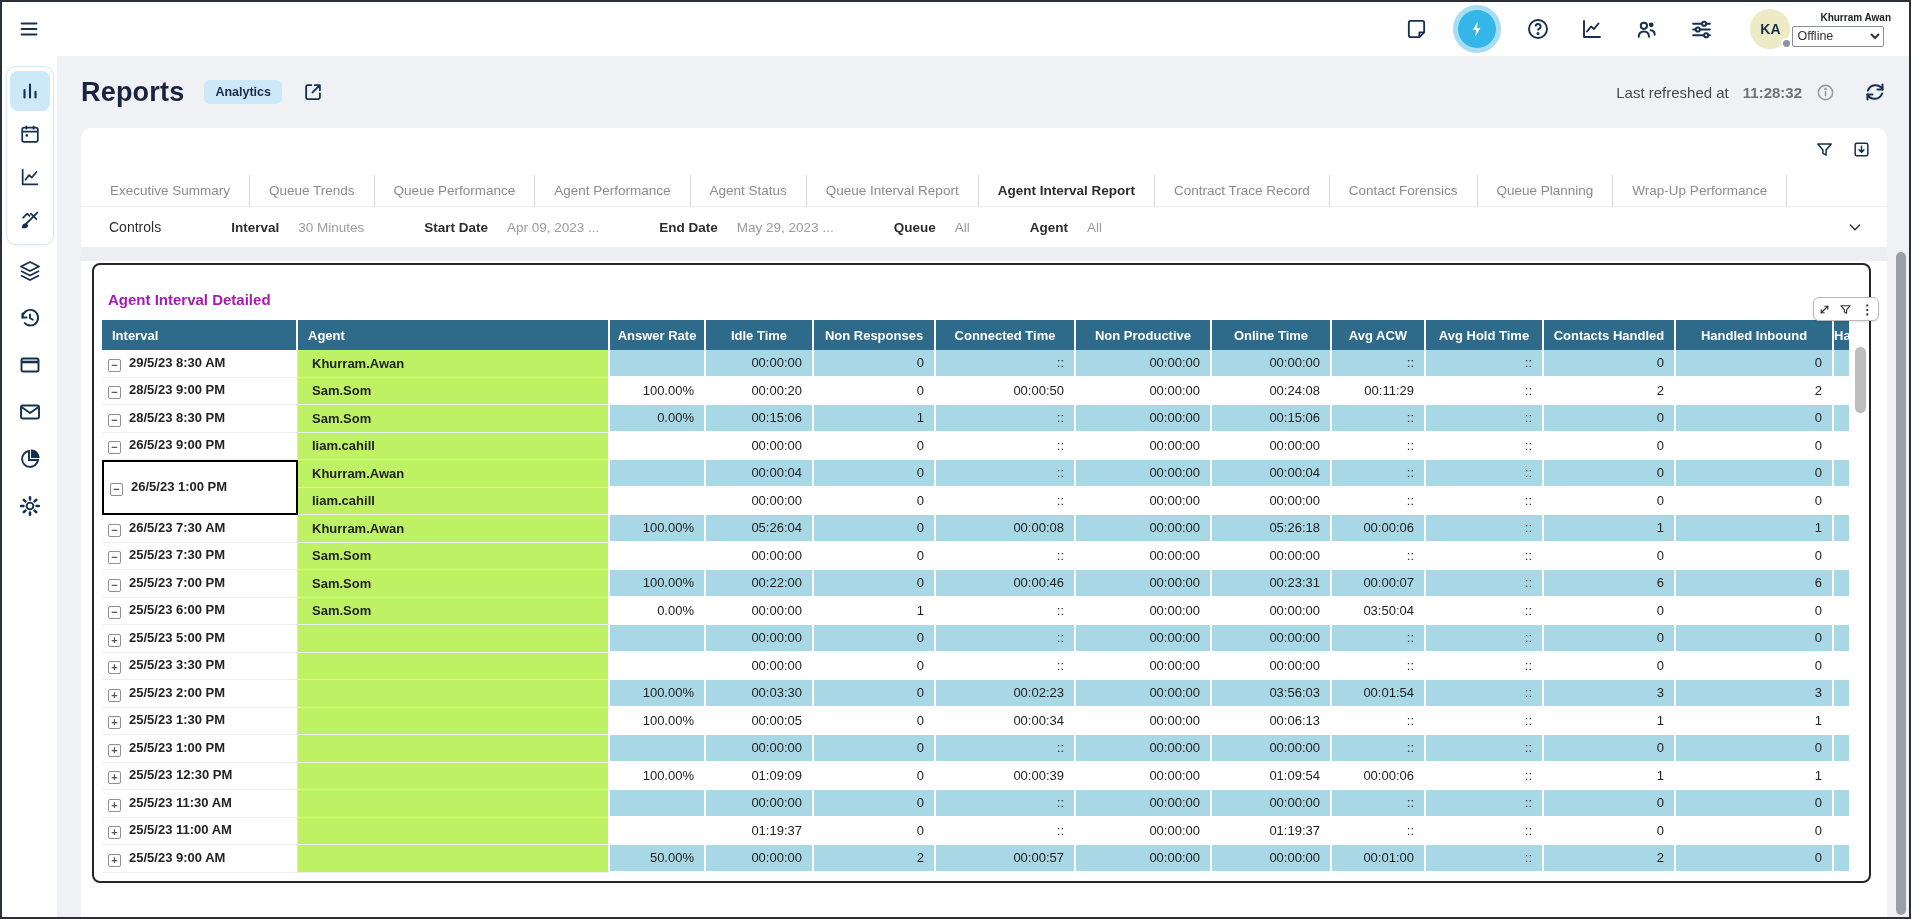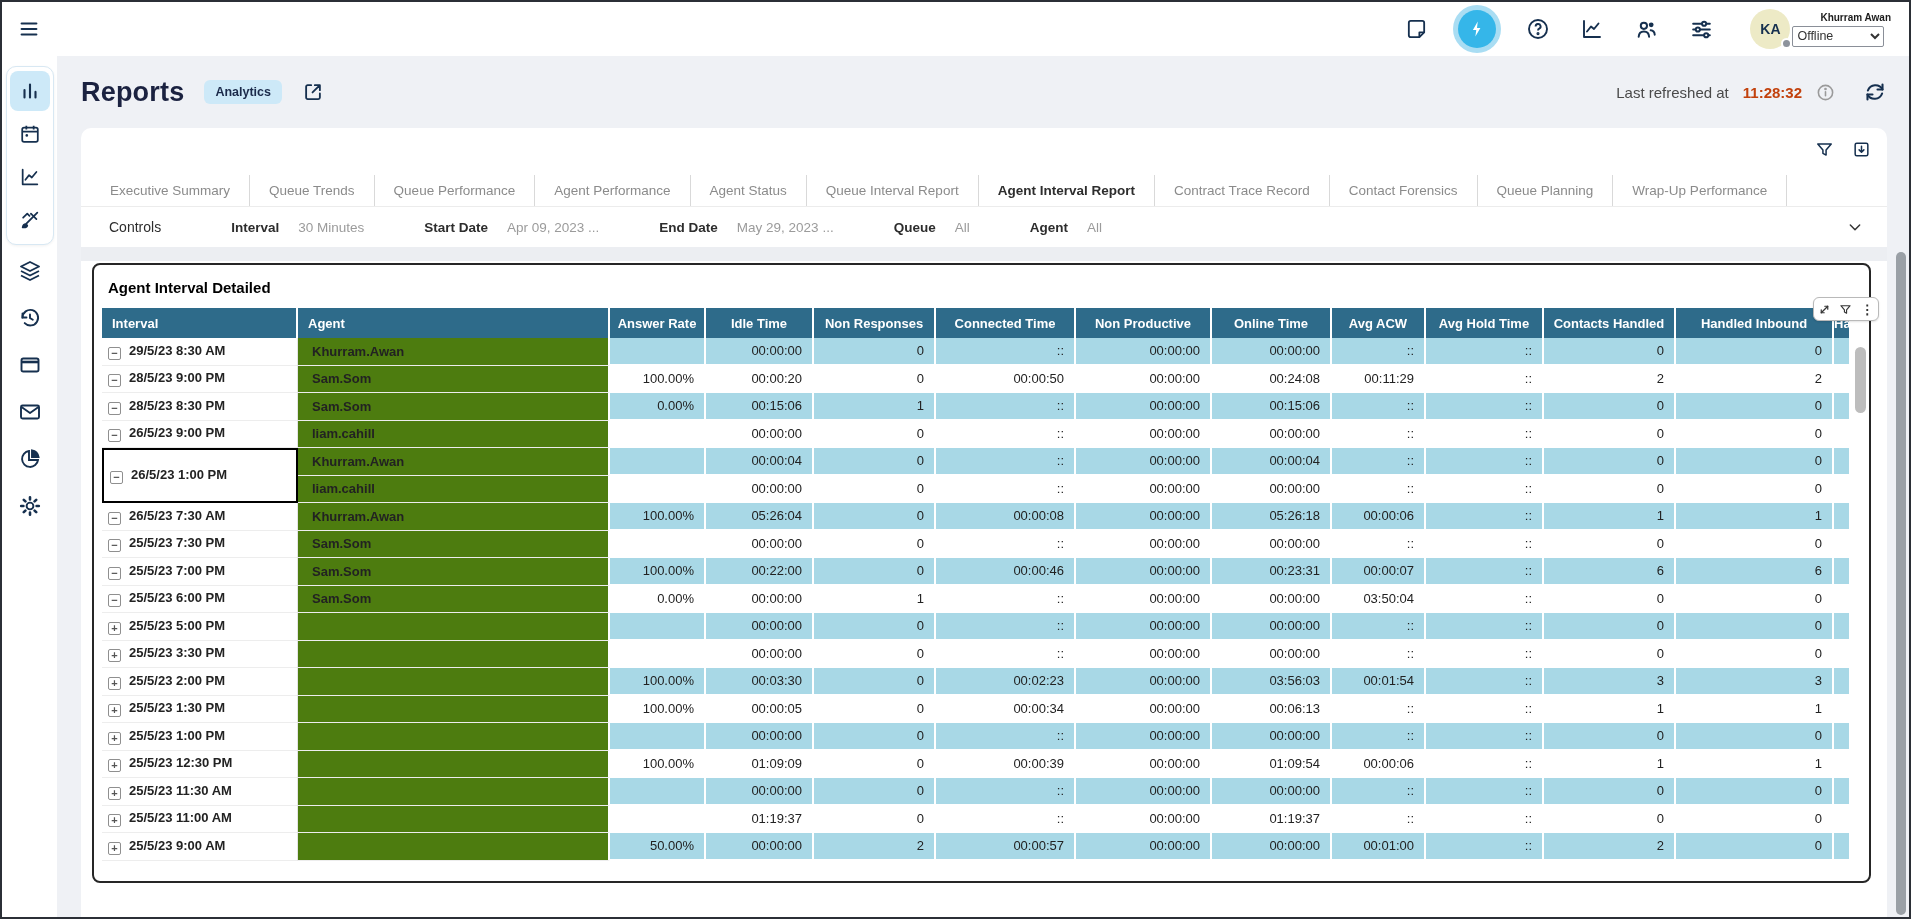--- a/index.html
+++ b/index.html
@@ -26,21 +26,21 @@
   .nav-item.active { background:#cde9f8; }
   .nav-loose { margin-top:14px; display:flex; flex-direction:column; gap:23px; align-items:center; }
   .main { flex:1; background:#eff1f5; padding:0 22px 0 24px; position:relative; }
 
   
   .page-header { height:72px; display:flex; align-items:center; justify-content:space-between; }
   .ph-left { display:flex; align-items:center; gap:20px; }
   .page-title { font-size:27px; font-weight:700; color:#1b2240; letter-spacing:.2px; }
   .badge { background:#cde9f8; color:#1b2a4a; font-size:12.5px; font-weight:700; padding:5px 11px; border-radius:6px; }
   .ph-right { display:flex; align-items:center; gap:14px; font-size:15px; color:#4a4a4a; }
-  .ph-right b { color:#c2410c; }
+  .ph-right b { color:#737373; }
 
   
   .card { background:#fff; border-radius:10px 10px 0 0; height:789px; position:relative; }
   .card-tools { position:absolute; top:12px; right:16px; display:flex; gap:18px; }
   .tabstrip { display:flex; align-items:flex-end; padding:47px 10px 0 10px; height:79px; border-bottom:1px solid #ececec; }
   .tab { font-size:13.5px; color:#8b8b8b; padding:8px 19px; border-right:1px solid #d9d9d9; white-space:nowrap; cursor:pointer; }
   .tab.active { color:#2d2d2d; font-weight:700; }
   .controls-bar { display:flex; align-items:center; height:40px; padding:0 28px; position:relative; }
   .controls-label { font-size:14px; color:#2d2d2d; margin-right:70px; }
   .filter { margin-right:60px; font-size:13.5px; }
@@ -48,28 +48,28 @@
   .filter .f-value { color:#9b9b9b; margin-left:19px; }
   .controls-chevron { position:absolute; right:24px; top:12px; }
   .report-gap { height:14px; background:#eceef2; }
   .section-bar { height:46px; background:#fff; display:flex; align-items:center; padding-left:26px; position:relative; }
   .section-title { font-size:17px; font-weight:700; color:#1b1b1b; }
   .spinner { position:absolute; right:4px; top:5px; width:19px; height:36px; border:1px solid #d6d6d6; border-radius:3px; background:#fafafa; display:flex; flex-direction:column; }
   .spin-btn { flex:1; display:flex; align-items:center; justify-content:center; font-size:8px; color:#777; cursor:pointer; }
 
   
   .table-panel { margin:2px 16px 0 11px; border:2px solid #262626; border-radius:8px; background:#fff; height:620px; position:relative; overflow:hidden; }
-  .panel-title { font-size:15px; font-weight:700; color:#000000; padding:14px 0 12px 14px; }
+  .panel-title { font-size:15px; font-weight:700; color:#a21caf; padding:26px 0 12px 14px; }
   .table-wrap { padding-left:8px; padding-right:18px; }
   table { border-collapse:separate; border-spacing:0; table-layout:fixed; width:100%; }
   th { background:#2e6b8a; color:#fff; font-size:13px; font-weight:700; height:30px; border-right:2px solid #fff; text-align:center; overflow:hidden; white-space:nowrap; }
   th.al { text-align:left; padding-left:10px; }
   td { height:27.5px; font-size:13px; color:#222; overflow:hidden; white-space:nowrap; }
   td.td-interval { font-weight:700; padding-left:6px; border-right:1px solid #e4e4e4; border-bottom:1px solid #ededed; background:#fff; }
-  td.td-agent { font-weight:700; padding-left:14px; border-bottom:1px solid #ededed; background:#4d7c0f; border-right:2px solid #fff;margin-top:44px; }
+  td.td-agent { font-weight:700; padding-left:14px; border-bottom:1px solid #ededed; background:#bef264; border-right:2px solid #fff;margin-top:44px; }
   td.num { text-align:right; padding-right:10px; border-right:2px solid #fff; border-bottom:2px solid #fff; }
   tr.blue td.num { background:#a8d8e6; }
   tr.white td.num { background:#fff; }
   td.sel { border:2px solid #000 !important; }
   .toggle { width:13px; height:13px; border:1px solid #8f8f8f; border-radius:2px; display:inline-flex; align-items:center; justify-content:center; font-size:11px; font-weight:700; color:#555; line-height:1; margin-right:8px; vertical-align:-2px; background:#fff; cursor:pointer; }
   .v-scroll-thumb { position:absolute; right:3px; top:82px; width:11px; height:66px; border-radius:6px; background:#bdbdbd; }
 
   .float-toolbar { position:absolute; top:169px; right:8px; width:66px; height:24px; background:#fff; border:1px solid #b9b9b9; border-radius:6px; display:flex; align-items:center; justify-content:space-around; z-index:5; box-shadow:0 1px 2px rgba(0,0,0,.12); }
 
   .page-scrollbar { position:absolute; top:250px; right:3px; width:10px; height:663px; border-radius:5px; background:#9aa0a6; }

